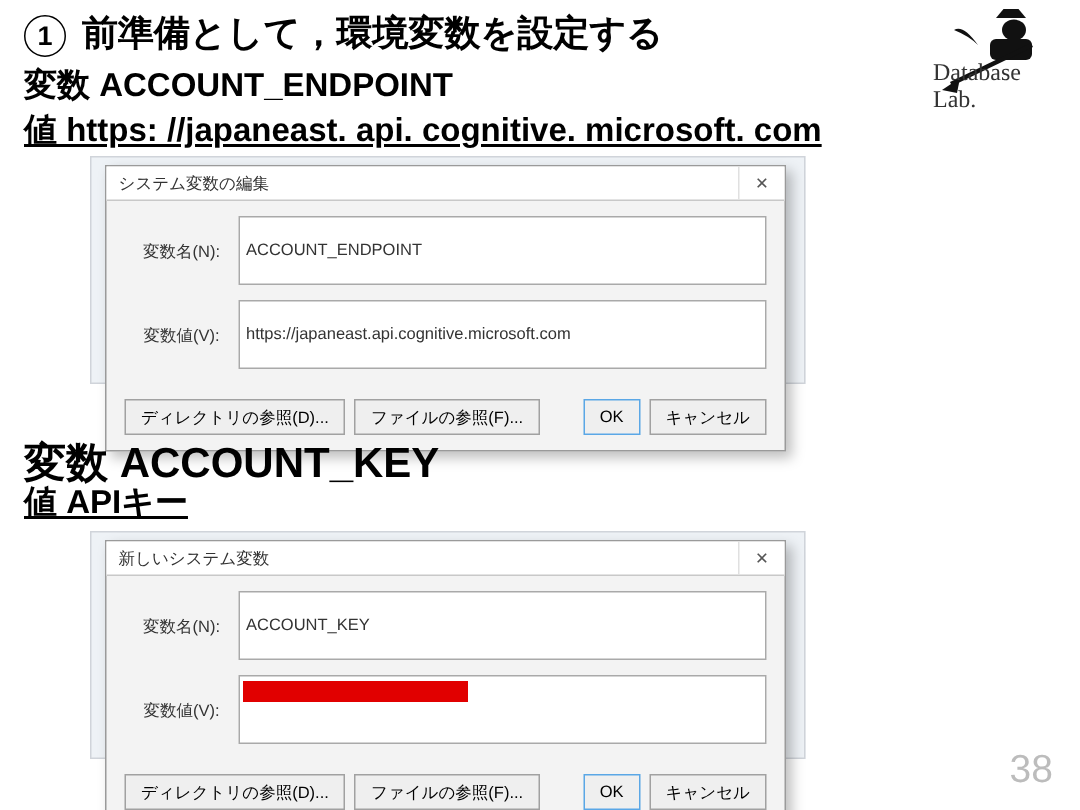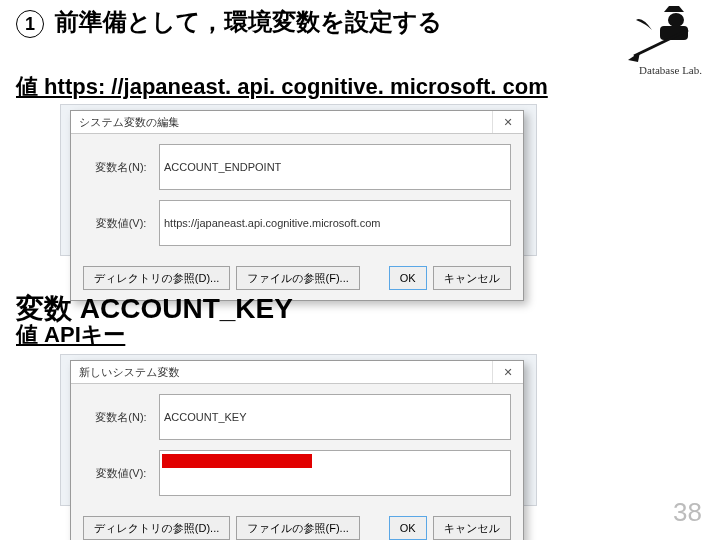--- a/index.html
+++ b/index.html
@@ -5,21 +5,21 @@
   html, body { margin:0; padding:0; font-family:"Meiryo","MS PGothic",sans-serif; background:#fff; }
   #slide { position:relative; width:720px; height:540px; background:#fff; overflow:hidden; }
   .headline { position:absolute; left:16px; top:6px; font-size:24px; font-weight:600; }
   .circle-num { display:inline-block; width:26px; height:26px; border:1.5px solid #000; border-radius:50%; line-height:26px; text-align:center; font-size:18px; vertical-align:middle; margin-right:4px; }
   .sub1a { position:absolute; left:16px; top:42px; font-size:22px; font-weight:700; }
   .sub1b { position:absolute; left:16px; top:72px; font-size:22px; font-weight:700; text-decoration:underline; }
   .sub2a { position:absolute; left:16px; top:290px; font-size:28px; font-weight:700; }
   .sub2b { position:absolute; left:16px; top:320px; font-size:22px; font-weight:700; text-decoration:underline; }
   .pagenum { position:absolute; right:18px; bottom:12px; font-size:26px; color:#bcbcbc; }
   .witch { position:absolute; right:18px; top:6px; width:80px; height:70px; }
-  .witch .wname { position:absolute; bottom:0; right:0; font-family:"Brush Script MT",cursive; font-size:11px; color:#333; }
+  .witch .wname { position:absolute; bottom:0; right:0; font-family:"Brush Script MT",cursive; font-size:16px; color:#333; }
 
   
   .dlg { position:absolute; background:#f3f3f3; border:1px solid #9a9a9a; box-shadow:4px 4px 8px rgba(0,0,0,0.25); }
   .dlg .titlebar { display:flex; align-items:center; background:#fff; border-bottom:1px solid #c8c8c8; height:22px; font-size:11px; padding-left:8px; color:#333;text-align:center; }
   .dlg .titlebar .closebtn { margin-left:auto; width:30px; height:22px; display:flex; align-items:center; justify-content:center; font-size:11px; color:#555; border-left:1px solid #e0e0e0; }
   .dlg .body { padding:10px 12px 6px 12px; font-size:11px; color:#333; }
   .dlg .row { display:flex; align-items:center; margin-bottom:10px; }
   .dlg .lbl { width:76px;text-align:center; }
   .dlg .tbox { flex:1; height:20px; border:1px solid #a9a9a9; background:#fff; padding:12px 4px; font-size:11px; line-height:20px; white-space:nowrap; overflow:hidden; position:relative; }
   .dlg .tbox .redact { position:absolute; left:2px; top:3px; height:14px; width:150px; background:#e10000; }
@@ -51,20 +51,21 @@
       </g>
     </svg>
     <div class="wname">Database Lab.</div>
   </div>
 
   <div class="headline">
     <span class="circle-num">1</span>
     <span>前準備として，環境変数を設定する</span>
   </div>
 
+  <div class="sub1a">変数 ACCOUNT_ENDPOINT</div>
   <div class="sub1b">値 https: //japaneast. api. cognitive. microsoft. com</div>
 
   <div class="bghint" style="left:60px; top:104px; width:475px; height:150px;"></div>
 
   <div id="dlg1" class="dlg">
     <div class="titlebar">
       <span>システム変数の編集</span>
       <div class="closebtn">
           <span>✕</span>
         </div>

